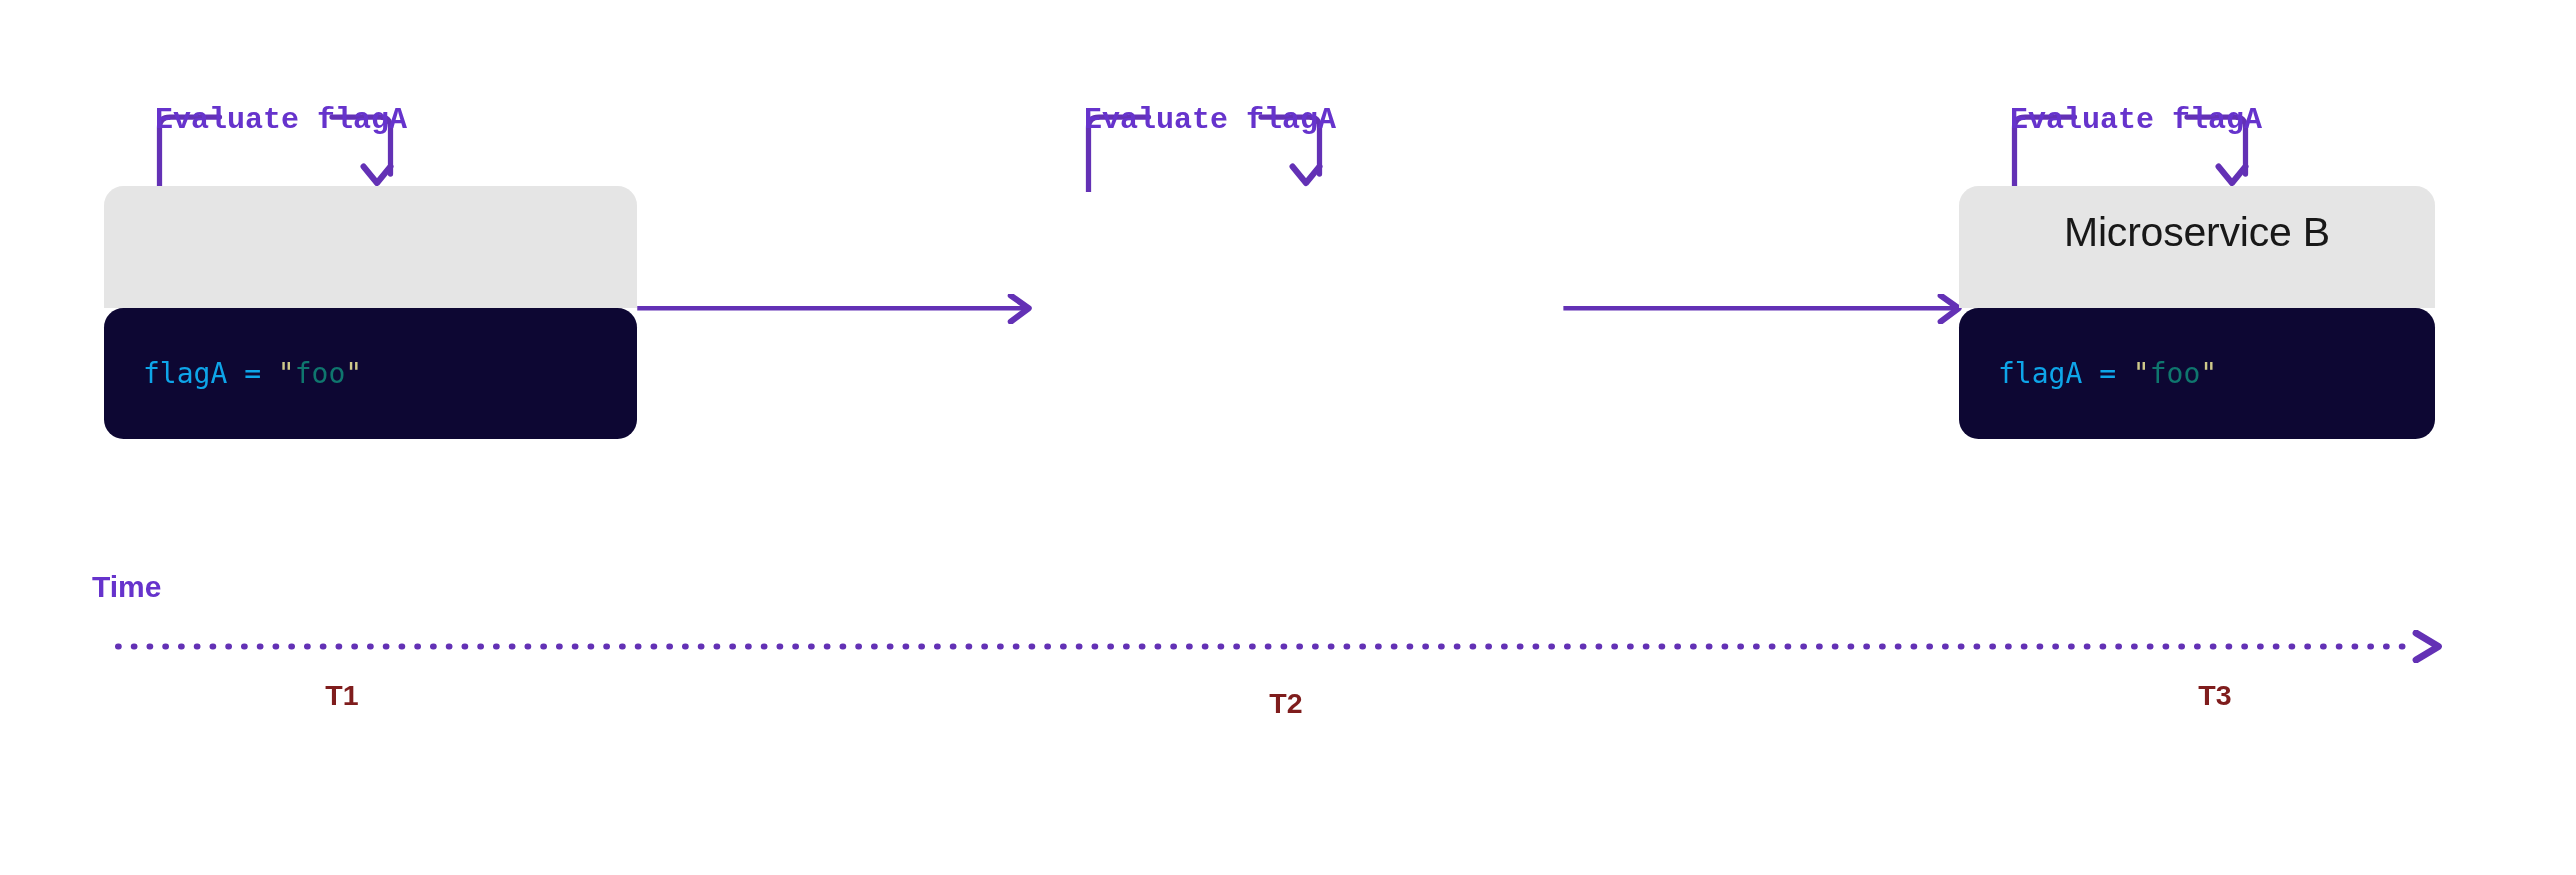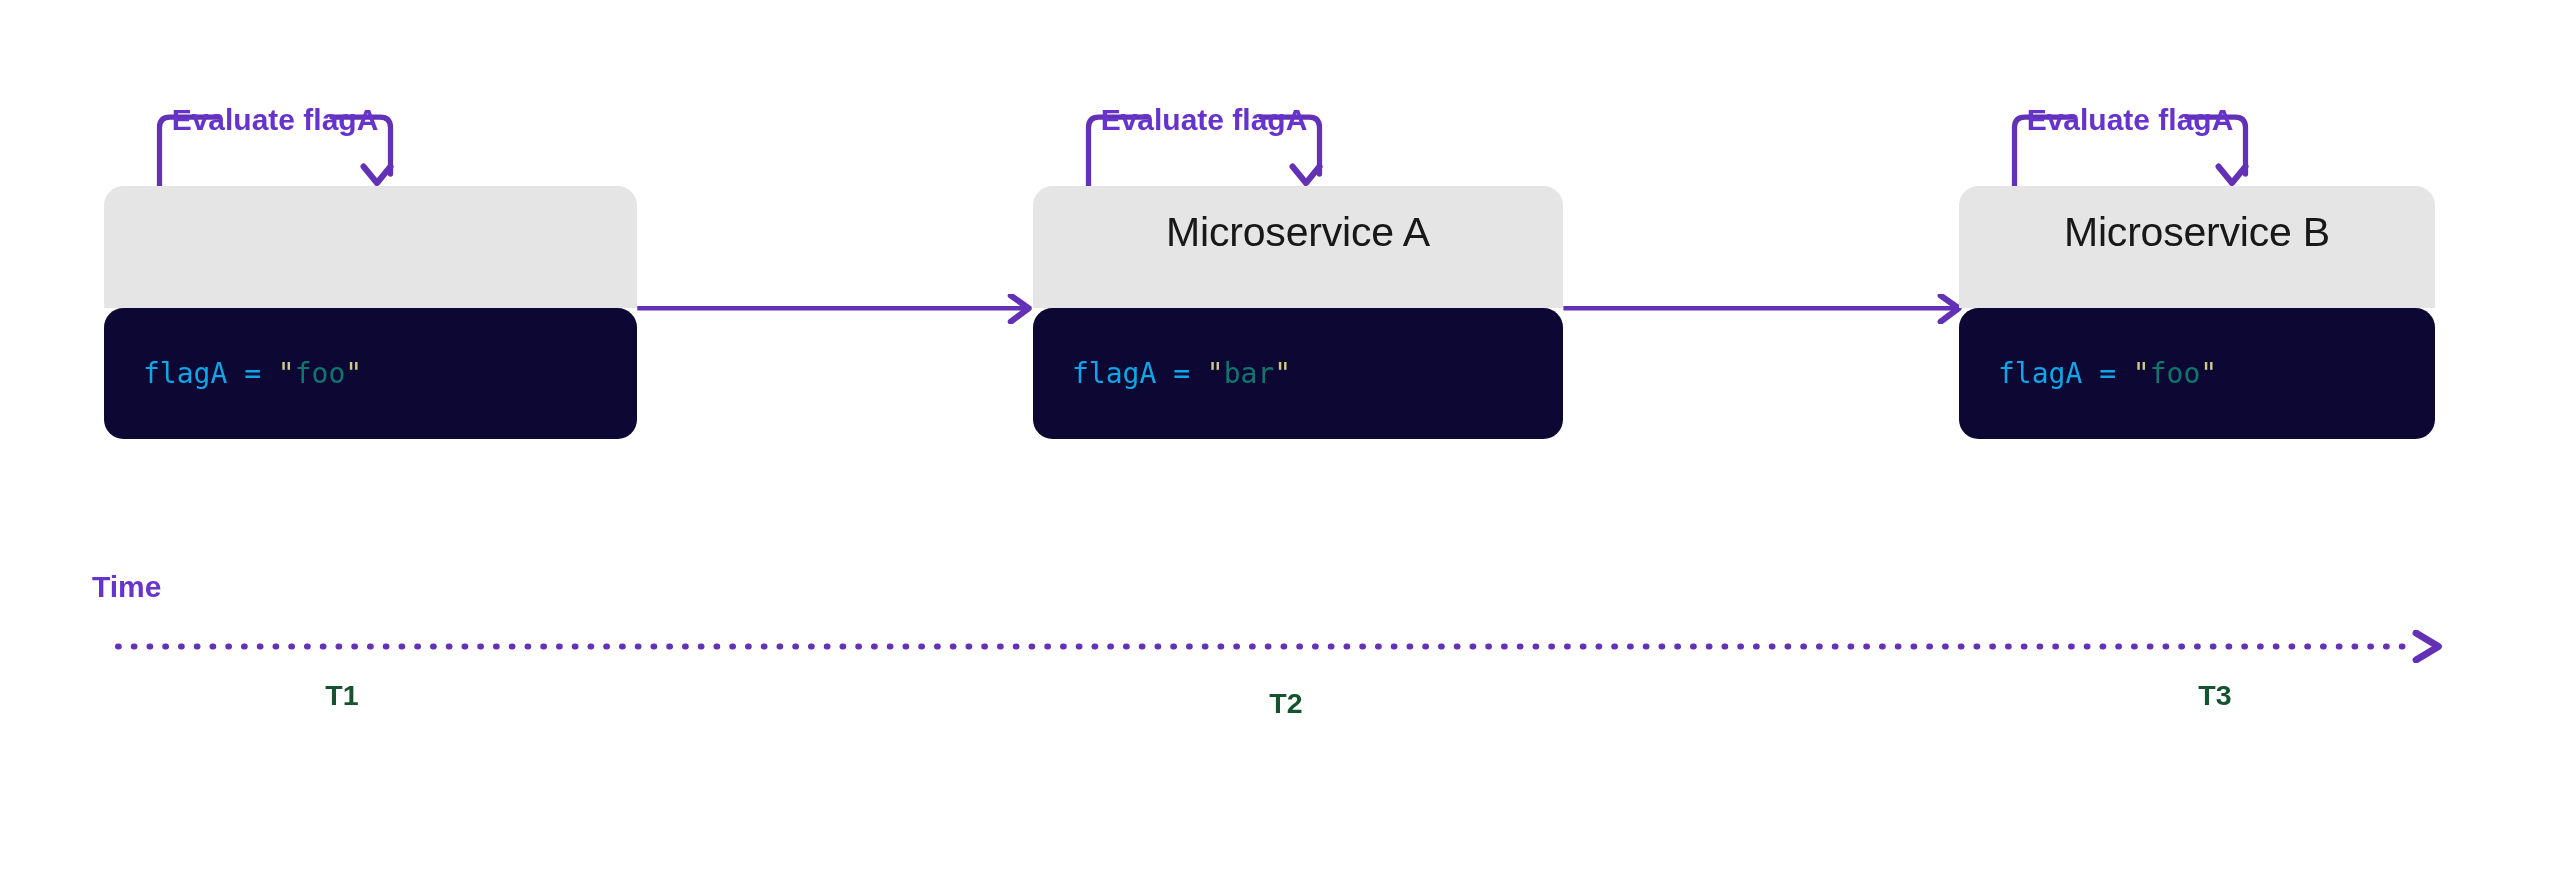--- a/index.html
+++ b/index.html
@@ -83,20 +83,21 @@
     position: absolute;
     top: 0;
     left: 0;
     width: 100%;
     text-align: center;
     font-size: 30px;
     font-weight: bold;
     color: #6633cc;
     line-height: 1;
     white-space: nowrap;
+    font-family: Liberation Mono, monospace;
   }
 
   
   .connector {
     position: absolute;
     top: 294px;
     height: 30px;
   }
   .connector svg { display: block; }
 
@@ -117,21 +118,21 @@
     top: 630px;
     width: 2344px;
     height: 33px;
   }
   .timeline svg { display: block; }
   .tick-label {
     position: absolute;
     top: 681px;
     font-size: 28.5px;
     font-weight: bold;
-    color: #14532d;
+    color: #7f1d1d;
     line-height: 1;
     text-align: center;
     white-space: nowrap;
     transform: translateX(-50%);
   }
 </style>
 </head>
 <body>
 
 <div id="canvas">
@@ -161,27 +162,20 @@
 
   <div class="bracket" style="left:1084px; width:240px;">
     <svg width="240" height="87" viewBox="0 0 320 116" aria-hidden="true">
       <path d="M6,116 L6,30 Q6,16 20,16 L86,16" fill="none" stroke="#6331b5" stroke-width="7" stroke-linecap="round"></path>
       <path d="M236,16 L300,16 Q314,16 314,30 L314,92" fill="none" stroke="#6331b5" stroke-width="7" stroke-linecap="round"></path>
       <path d="M296,78 L314,100 L332,78" fill="none" stroke="#6331b5" stroke-width="8" stroke-linecap="round" stroke-linejoin="round" transform="translate(-18,4)"></path>
     </svg>
     <div class="bracket-label">Evaluate flagA</div>
   </div>
 
-  <div class="node" style="left:1033px; width:530px;">
-    <div class="node-header"></div>
-    <div class="node-title">Microservice A</div>
-    <div class="node-code">
-      <div class="code-text"><span class="code-key">flagA = </span><span class="code-quote">"</span><span class="code-val">bar</span><span class="code-quote">"</span></div>
-    </div>
-  </div>
 
   <div class="connector" style="left:1563px; width:402px;">
     <svg width="402" height="30" viewBox="0 0 535 40" aria-hidden="true">
       <line x1="0" y1="19" x2="521" y2="19" stroke="#6331b5" stroke-width="6"></line>
       <path d="M503,2 L527,19 L503,37" fill="none" stroke="#6331b5" stroke-width="8" stroke-linecap="round" stroke-linejoin="round"></path>
     </svg>
   </div>
 
   <div class="bracket" style="left:2010px; width:240px;">
     <svg width="240" height="87" viewBox="0 0 320 116" aria-hidden="true">

